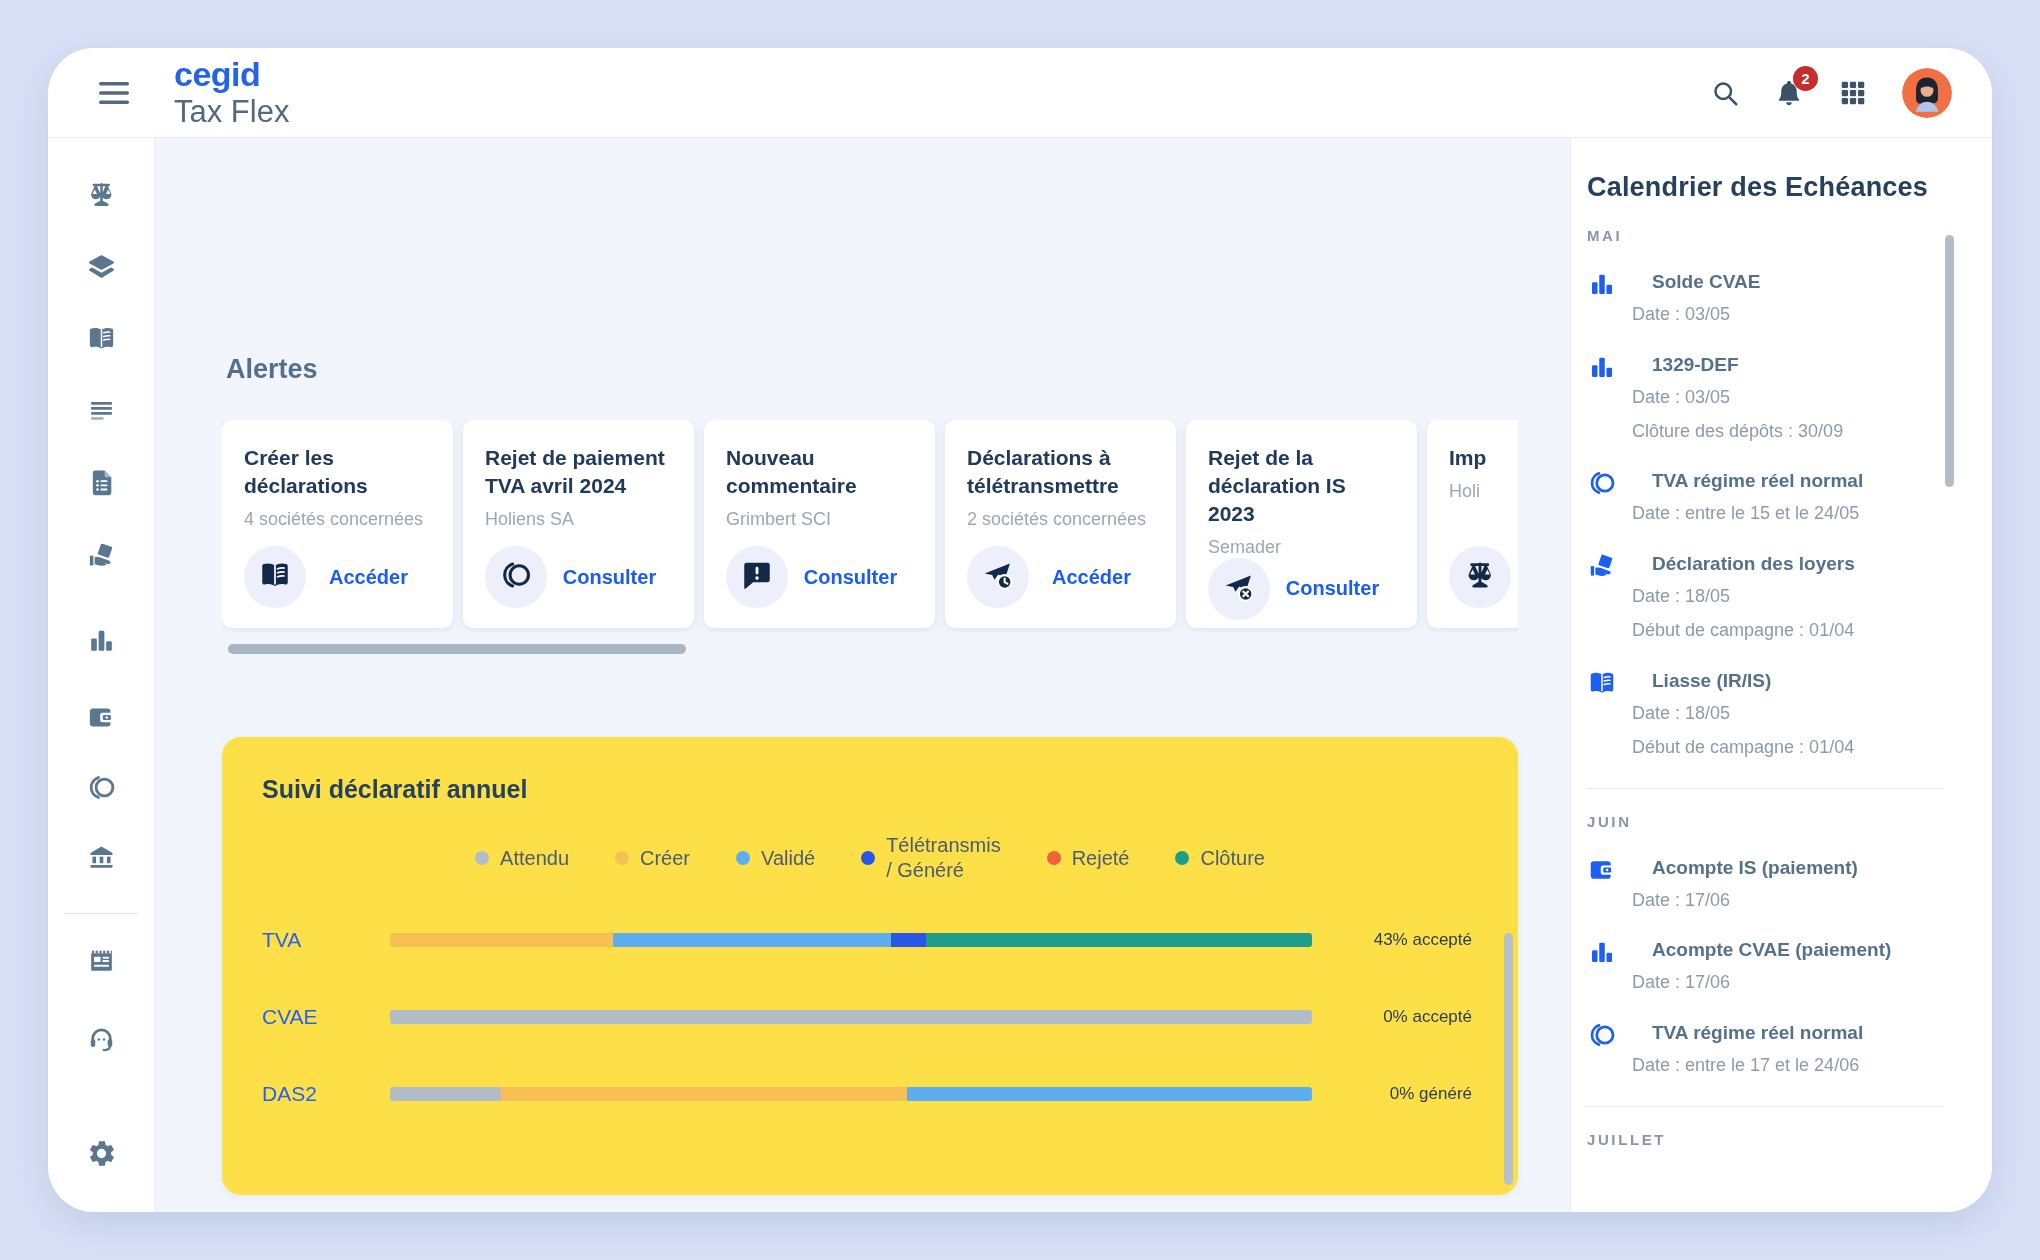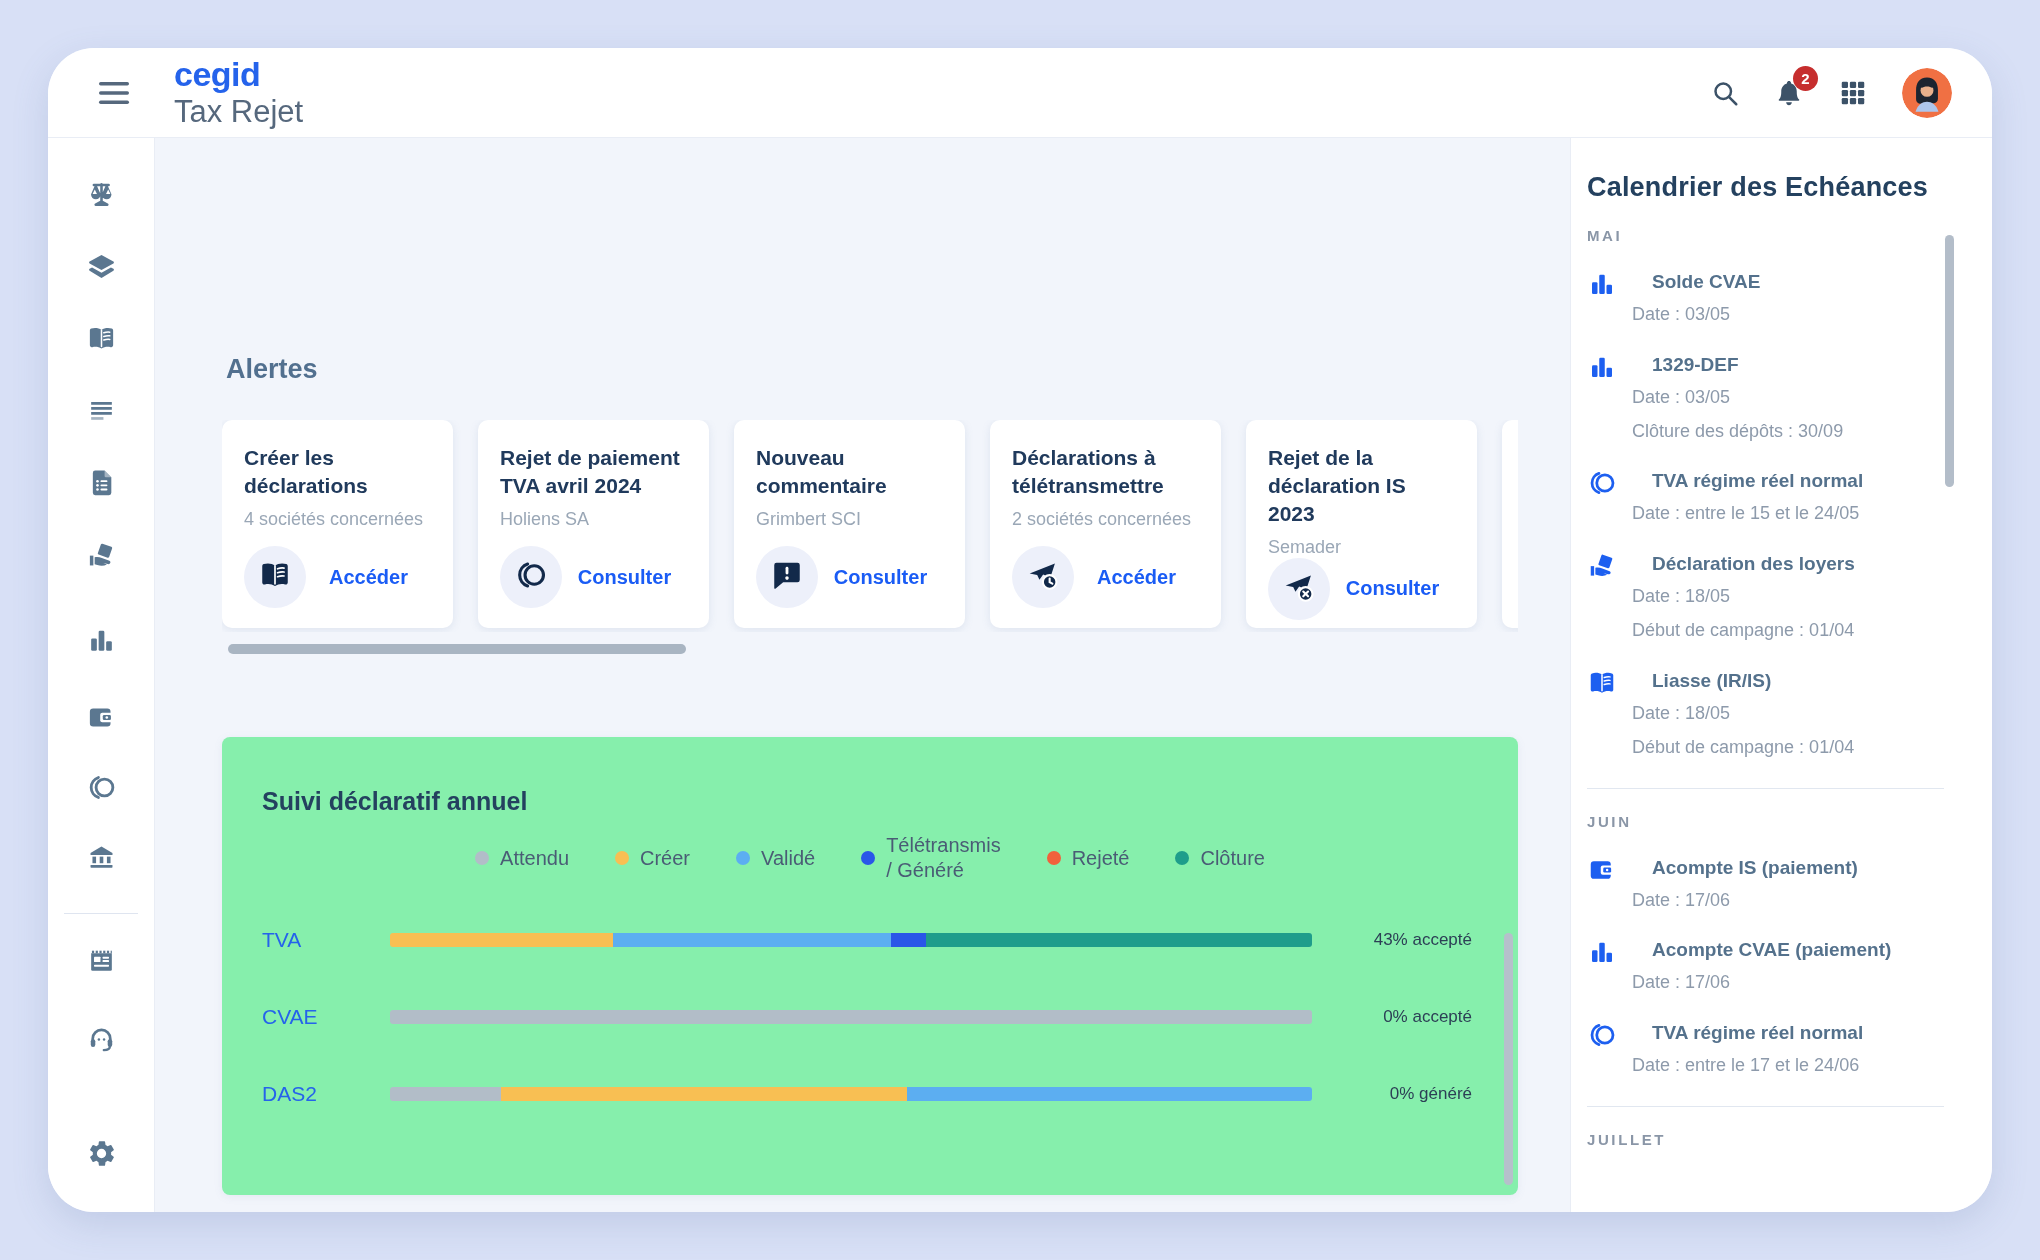--- a/index.html
+++ b/index.html
@@ -31,36 +31,36 @@
   .sidebar { width:107px; background:#fff; border-right:1px solid #e9edf5; position:relative; flex:0 0 auto; }
   .side-item { position:absolute; left:50%; transform:translateX(-50%); width:44px; height:44px;
                display:flex; align-items:center; justify-content:center; color:#5b7790; cursor:pointer; border-radius:8px; }
   .side-item svg { width:31px; height:31px; }
   .side-divider { position:absolute; left:16px; right:16px; height:1px; background:#dfe5f0; }
 
   .main { flex:1 1 auto; position:relative; overflow:hidden; }
   .page-title { position:absolute; left:67px; top:62px; font-size:43px; color:#bfcbda; font-weight:400; letter-spacing:.5px; }
   .alerts-heading { position:absolute; left:71px; top:216px; font-size:27px; font-weight:bold; color:#52708f;text-align:right; }
 
-  .cards { position:absolute; left:67px; top:282px; width:1296px; height:212px; display:flex; gap:25px; overflow:hidden; }
+  .cards { position:absolute; left:67px; top:282px; width:1296px; height:212px; display:flex; gap:10px; overflow:hidden; }
   .card { flex:0 0 231px; width:231px; height:208px; background:#fff; border-radius:10px;
           padding:24px 22px 20px; box-shadow:0 2px 8px rgba(120,140,180,.16); display:flex; flex-direction:column; }
   .card-title { font-size:21px; font-weight:bold; color:#203a5c; line-height:1.33; }
   .card-sub { font-size:18px; color:#9aa7b6; margin-top:9px; }
   .card-footer { margin-top:auto; display:flex; align-items:center; }
   .card-icon { width:62px; height:62px; border-radius:50%; background:#edf0fa; color:#12294a;
                display:flex; align-items:center; justify-content:center; flex:0 0 auto; }
   .card-icon svg { width:34px; height:34px; }
   .card-action { flex:1; text-align:center; font-size:20px; font-weight:bold; color:#1a5cf5; cursor:pointer; }
 
   .cards-scrollbar { position:absolute; left:73px; top:506px; width:458px; height:10px;
                      border-radius:5px; background:#a9b5c2; cursor:pointer; }
 
-  .chart-card { position:absolute; left:67px; top:599px; width:1296px; height:458px; background:#86efac;
-                border-radius:8px; box-shadow:0 2px 8px rgba(120,140,180,.10); padding:50px 40px; }
+  .chart-card { position:absolute; left:67px; top:599px; width:1296px; height:458px; background:#fde047;
+                border-radius:19px; box-shadow:0 2px 8px rgba(120,140,180,.10); padding:38px 40px; }
   .chart-title { font-size:25px; font-weight:bold; color:#24415f; }
   .legend { position:absolute; left:120px; right:120px; top:96px; display:flex; justify-content:center;
             align-items:center; gap:46px; }
   .legend-item { display:flex; align-items:center; gap:11px; }
   .legend-dot { width:14px; height:14px; border-radius:50%; flex:0 0 auto; }
   .legend-label { font-size:20px; color:#4a5c75; white-space:pre-line; line-height:1.25; }
   .chart-rows { position:absolute; left:40px; right:40px; top:186px; }
   .chart-row { display:flex; align-items:center; height:34px; margin-bottom:43px; }
   .row-label { width:128px; font-size:21px; color:#2563eb; cursor:pointer; }
   .row-bar { flex:1; height:14px; display:flex; border-radius:3px; overflow:hidden; margin-right:28px; }
@@ -94,21 +94,21 @@
       <svg viewBox="0 0 32 26">
           <g fill="currentColor">
             <rect x="1" y="2" width="30" height="3.4" rx="1.7"></rect>
             <rect x="1" y="11.3" width="30" height="3.4" rx="1.7"></rect>
             <rect x="1" y="20.6" width="30" height="3.4" rx="1.7"></rect>
           </g>
         </svg>
     </div>
     <div class="logo-wrap">
       <span class="brand">cegid</span>
-      <span class="product">Tax Rejet</span>
+      <span class="product">Tax Flex</span>
     </div>
     <div class="header-right">
       <div class="hicon">
         <svg viewBox="0 0 24 24" fill="none" stroke="currentColor" stroke-width="2">
             <circle cx="10.6" cy="10.6" r="6.2"></circle>
             <path d="M15.3 15.3L21 21" stroke-linecap="round"></path>
           </svg>
       </div>
       <div class="bell-wrap">
         <div class="hicon">

